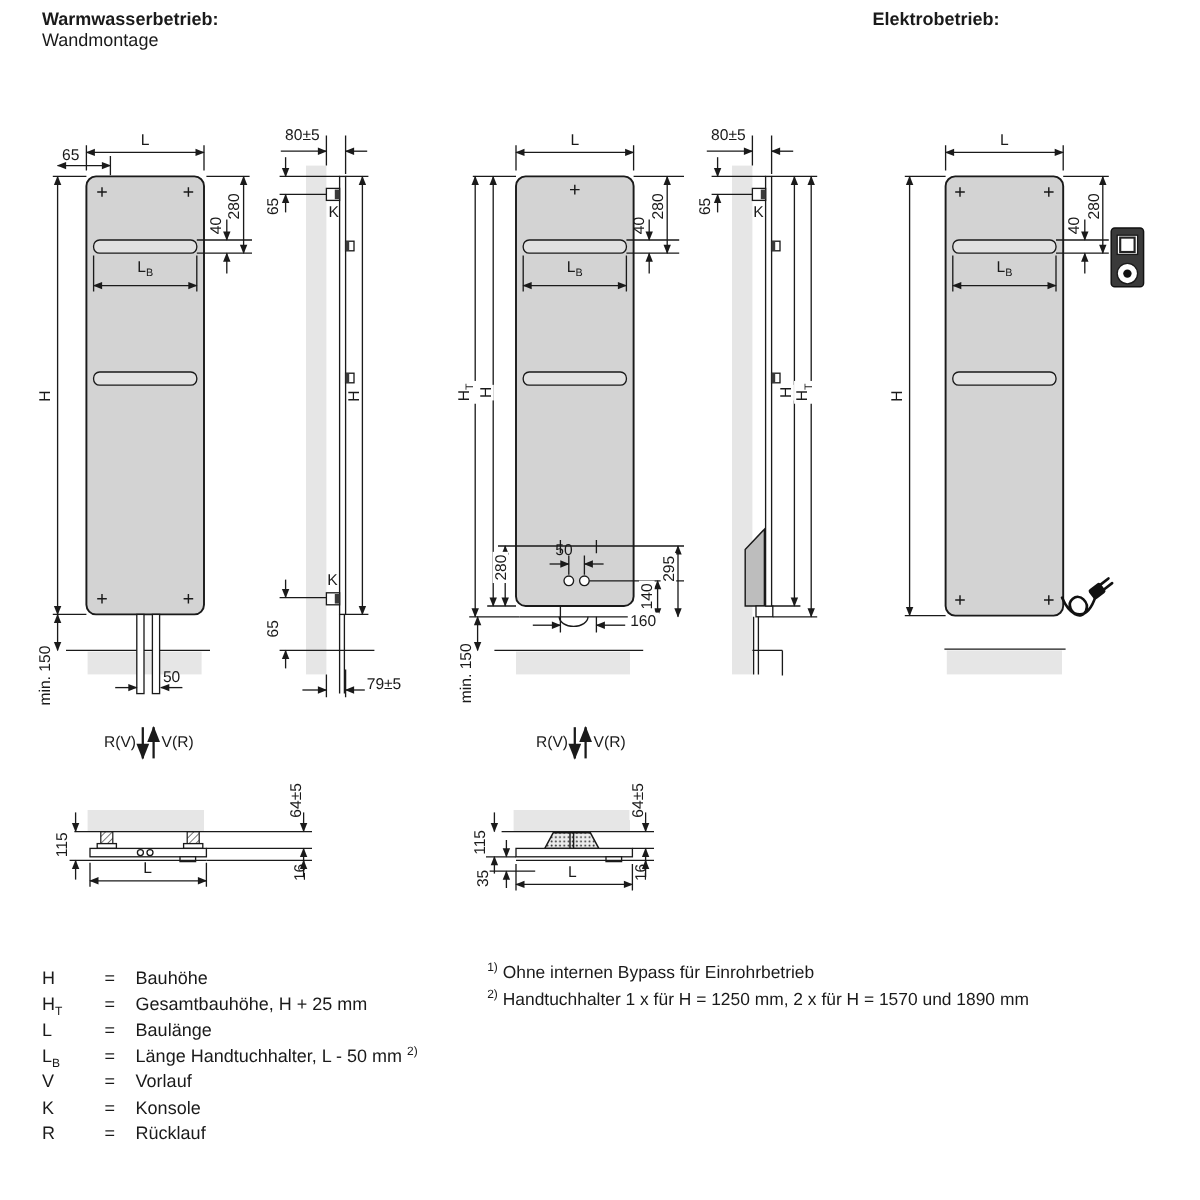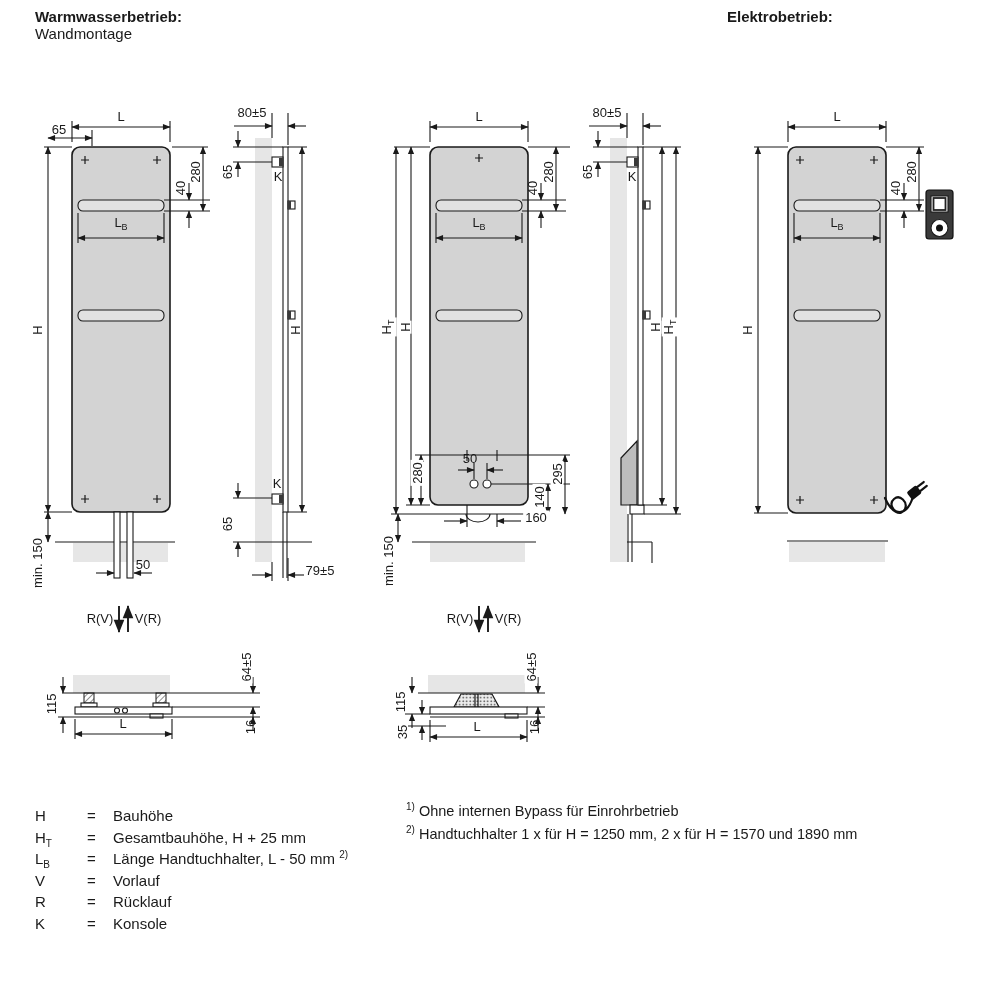--- a/index.html
+++ b/index.html
@@ -338,30 +338,33 @@
 <div class="lab" style="left:477px;top:726px">L</div>
 
 <div class="legend">
   <div class="lrow">
     <span class="lsym"><span>H</span><sub></sub></span><span class="leq">=</span><span><span>Bauhöhe</span><sup></sup></span>
   </div>
   <div class="lrow">
     <span class="lsym"><span>H</span><sub>T</sub></span><span class="leq">=</span><span><span>Gesamtbauhöhe, H + 25 mm</span><sup></sup></span>
   </div>
   <div class="lrow">
+    <span class="lsym"><span>L</span><sub></sub></span><span class="leq">=</span><span><span>Baulänge</span><sup></sup></span>
+  </div>
+  <div class="lrow">
     <span class="lsym"><span>L</span><sub>B</sub></span><span class="leq">=</span><span><span>Länge Handtuchhalter, L - 50 mm</span> <sup>2)</sup></span>
   </div>
   <div class="lrow">
     <span class="lsym"><span>V</span><sub></sub></span><span class="leq">=</span><span><span>Vorlauf</span><sup></sup></span>
   </div>
   <div class="lrow">
+    <span class="lsym"><span>K</span><sub></sub></span><span class="leq">=</span><span><span>Konsole</span><sup></sup></span>
+  </div>
+  <div class="lrow">
     <span class="lsym"><span>R</span><sub></sub></span><span class="leq">=</span><span><span>Rücklauf</span><sup></sup></span>
-  </div>
-  <div class="lrow">
-    <span class="lsym"><span>K</span><sub></sub></span><span class="leq">=</span><span><span>Konsole</span><sup></sup></span>
   </div>
 </div>
 <div class="mass">Maße in mm</div>
 
 <div class="fns">
   <div class="fnrow"><sup>1)</sup> <span>Ohne internen Bypass für Einrohrbetrieb</span></div>
   <div class="fnrow"><sup>2)</sup> <span>Handtuchhalter 1 x für H = 1250 mm, 2 x für H = 1570 und 1890 mm</span></div>
 </div>
 
 </div>

